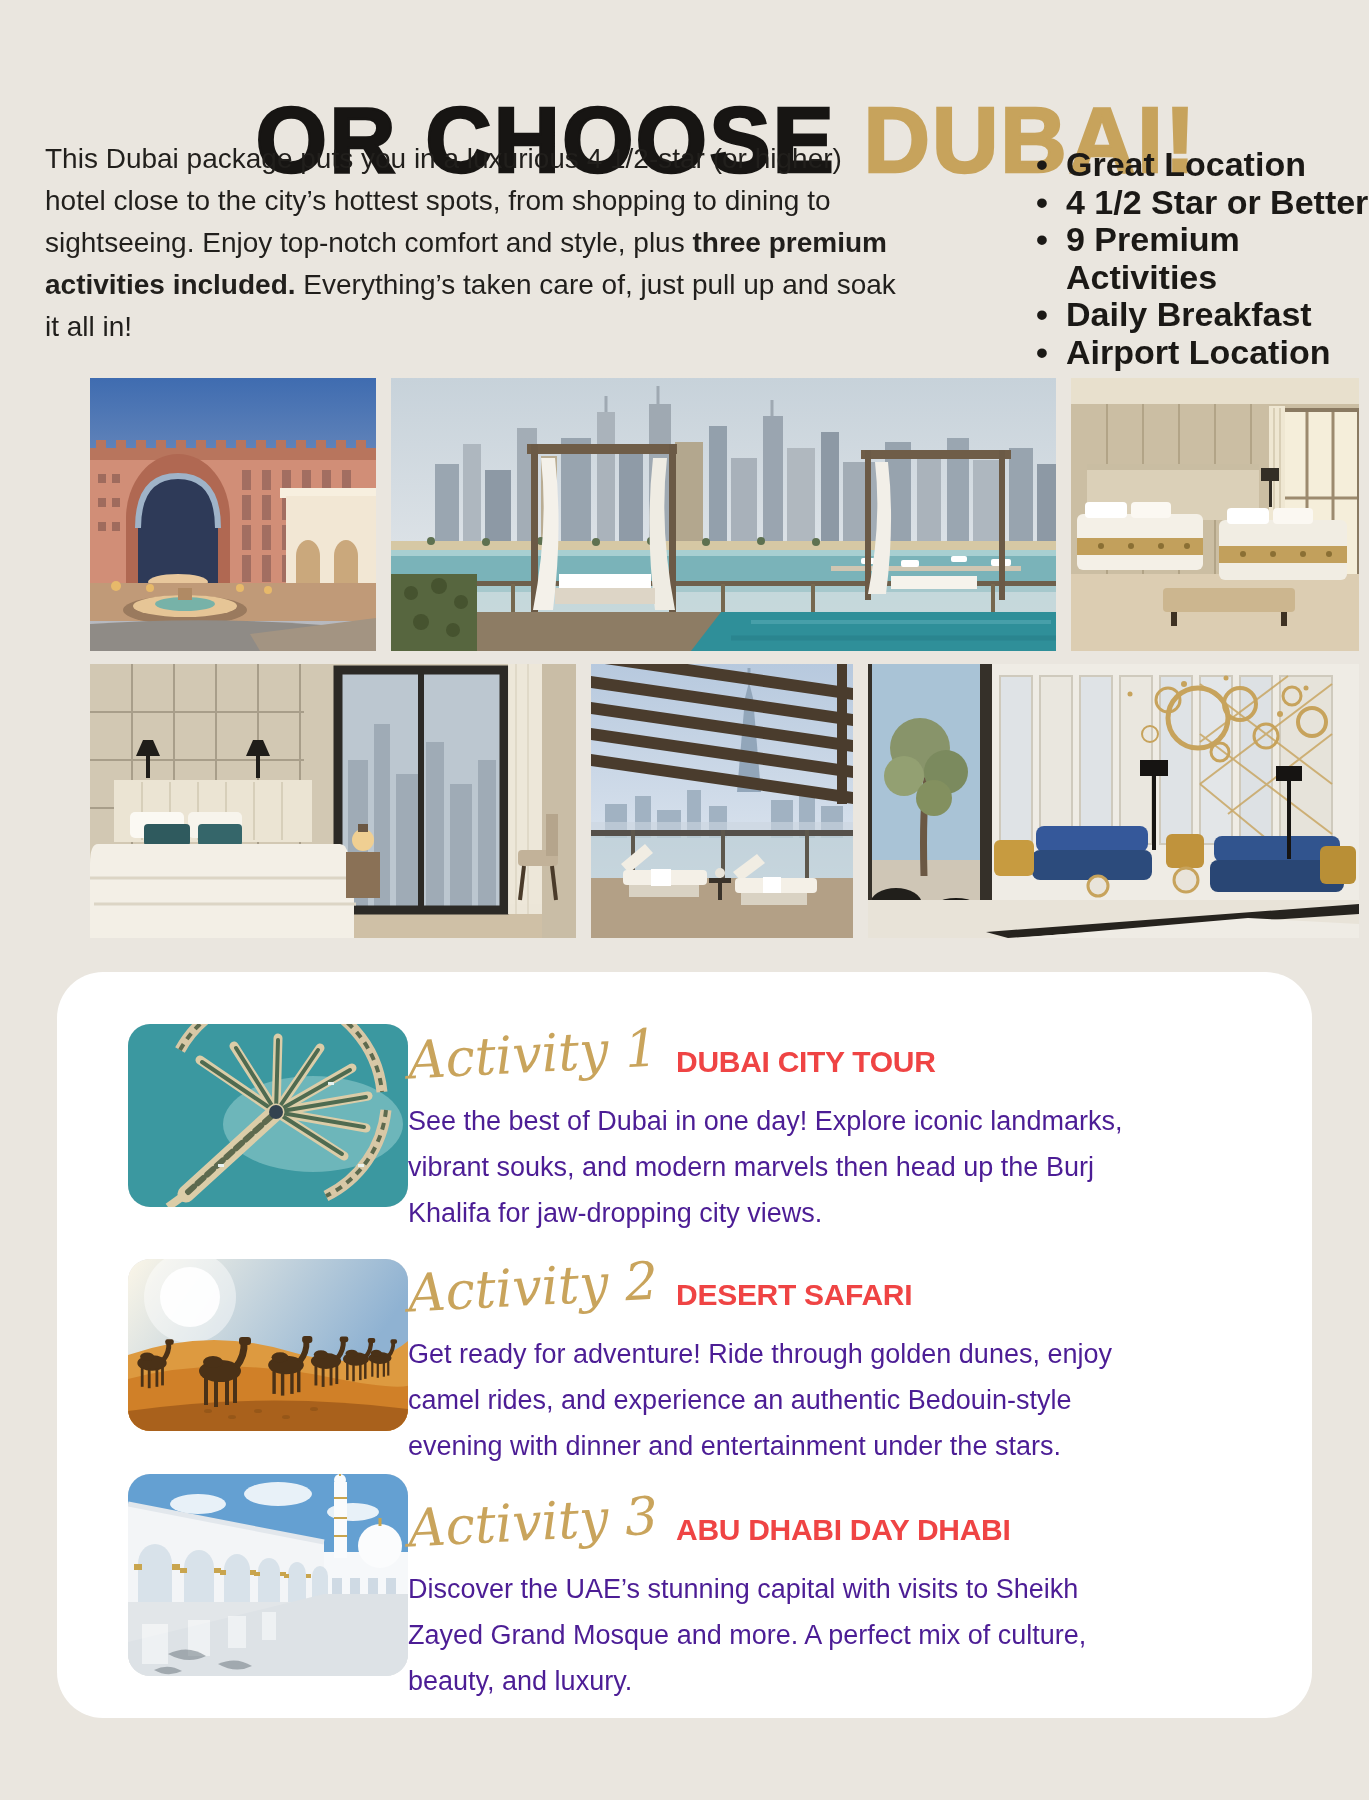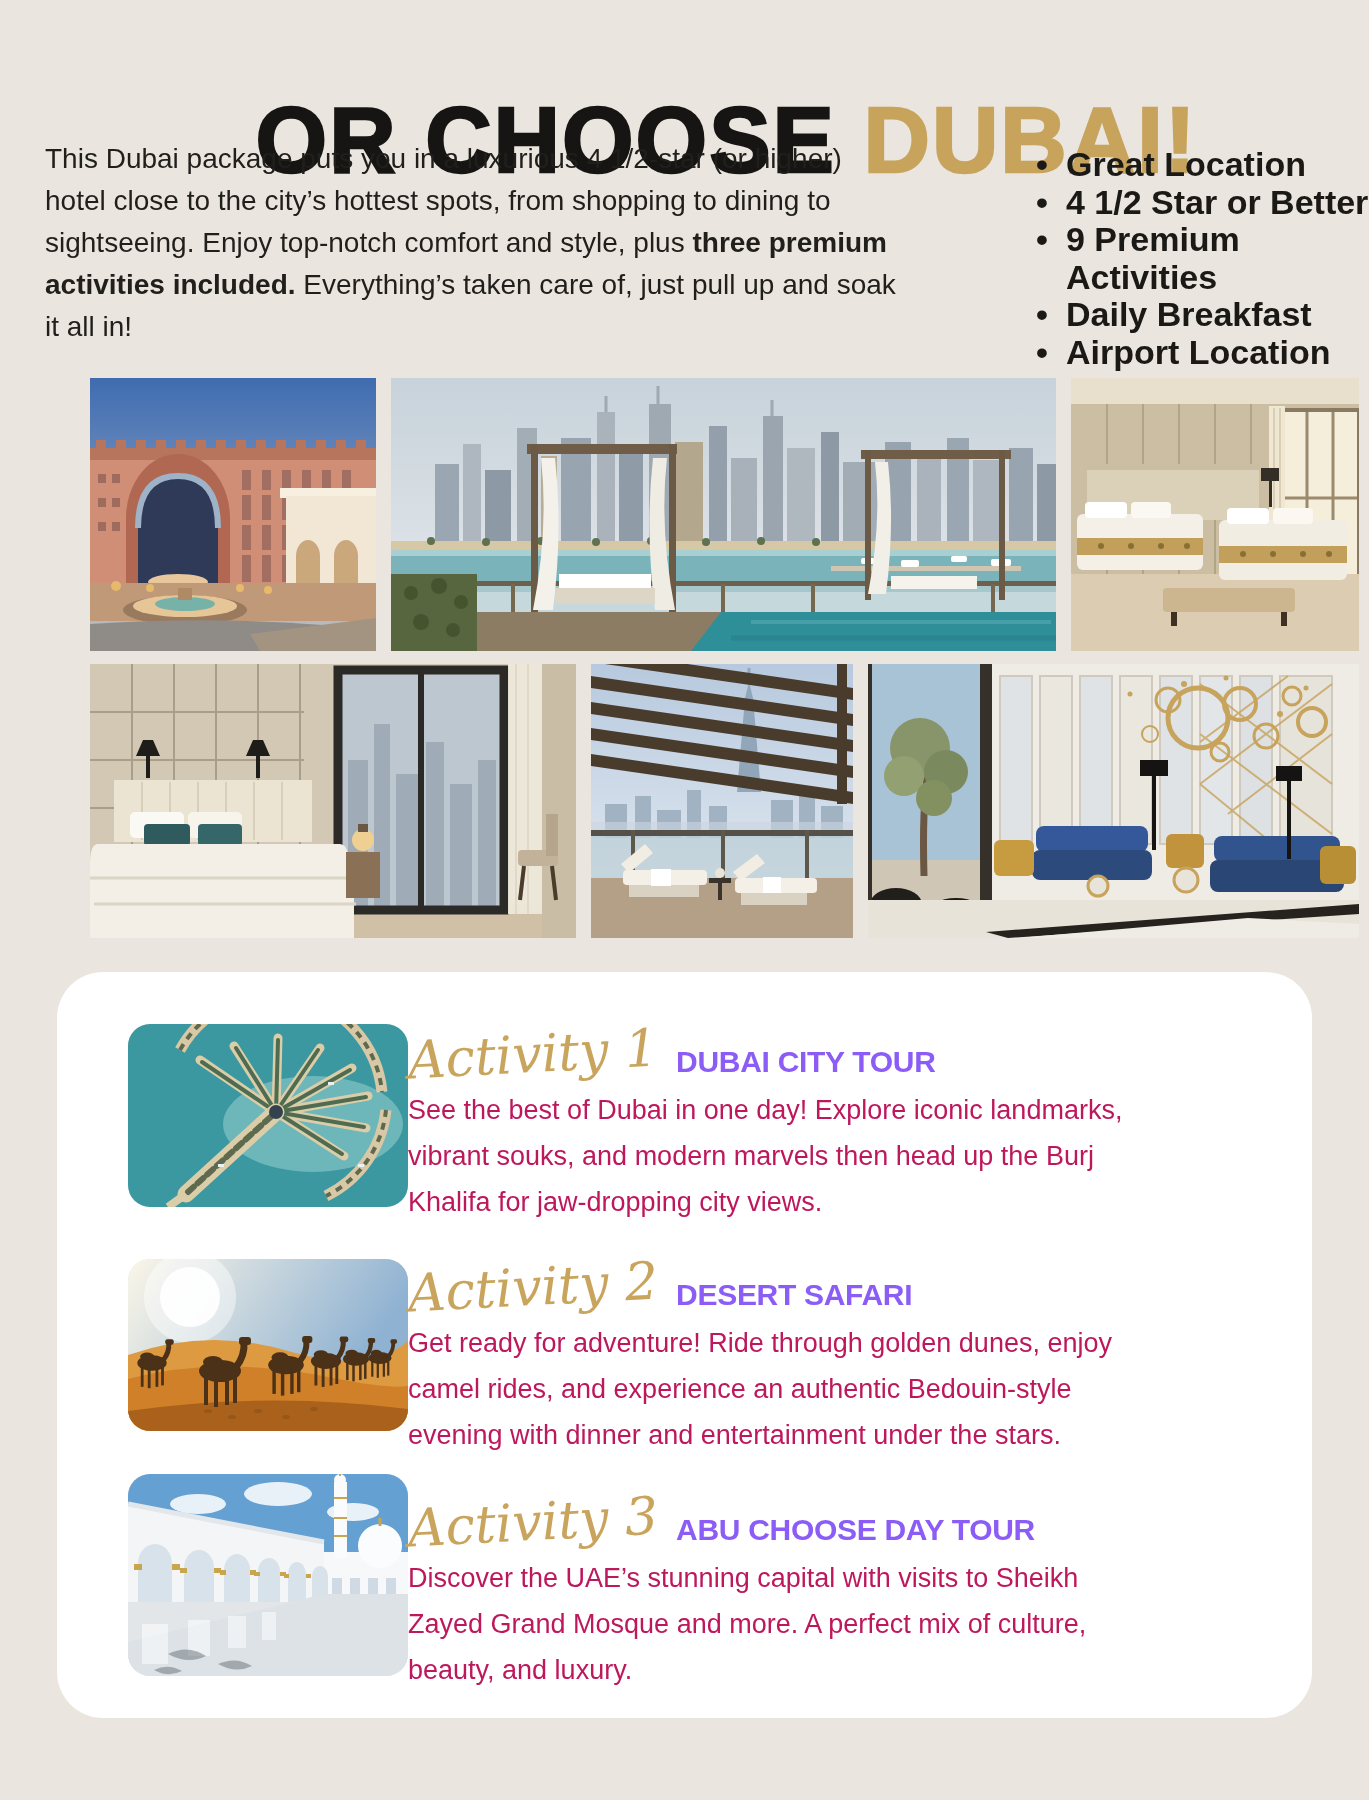--- a/index.html
+++ b/index.html
@@ -33,22 +33,22 @@
   .thumb{position:absolute;left:31px;width:280px;overflow:hidden;border-radius:22px;background:#ddd;}
   .thumb svg{display:block;width:100%;height:100%;}
   #t1{top:36px;height:183px;}
   #t2{top:271px;height:172px;}
   #t3{top:486px;height:202px;}
   .act{position:absolute;left:351px;width:800px;}
   #a1{top:50px;} #a2{top:283px;} #a3{top:518px;}
   .act-head{display:flex;align-items:baseline;gap:18px;height:64px;}
   .script{display:inline-block;font-family:"DejaVu Serif",serif;font-style:italic;
           font-size:52px;line-height:64px;color:#c9a45c;transform:rotate(-3deg);}
-  .act-name{margin:0;font-size:30px;font-weight:bold;letter-spacing:-0.3px;color:#8b5cf6;}
-  .act-desc{margin:1px 0 0;font-size:27px;line-height:46px;color:#be185d;white-space:pre-line;}
+  .act-name{margin:0;font-size:30px;font-weight:bold;letter-spacing:-0.3px;color:#ef4444;}
+  .act-desc{margin:12px 0 0;font-size:27px;line-height:46px;color:#4c1d95;white-space:pre-line;}
 </style>
 </head>
 <body>
 
 <div class="page">
 
   <h1 class="title"><span class="t-black">OR CHOOSE</span><span> </span><span class="t-gold">DUBAI!</span></h1>
 
   <p class="intro"><span>This Dubai package puts you in a luxurious 4 1/2-star (or higher)
 hotel close to the city’s hottest spots, from shopping to dining to
@@ -643,21 +643,21 @@
         <g fill="#707a82" opacity=".55">
           <path d="M40 180 q20 -10 38 2 q-18 9 -38 -2 z"></path>
           <path d="M90 190 q18 -8 34 2 q-16 8 -34 -2 z"></path>
           <path d="M26 196 q14 -7 28 1 q-14 7 -28 -1 z"></path>
         </g>
       </svg>
     </figure>
     <article class="act" id="a3">
       <div class="act-head">
         <span class="script">Activity 3</span>
-        <h2 class="act-name">ABU CHOOSE DAY TOUR</h2>
+        <h2 class="act-name">ABU DHABI DAY DHABI</h2>
       </div>
       <p class="act-desc">Discover the UAE’s stunning capital with visits to Sheikh
 Zayed Grand Mosque and more. A perfect mix of culture,
 beauty, and luxury.</p>
     </article>
 
   </section>
 </div>
 
 </body></html>

